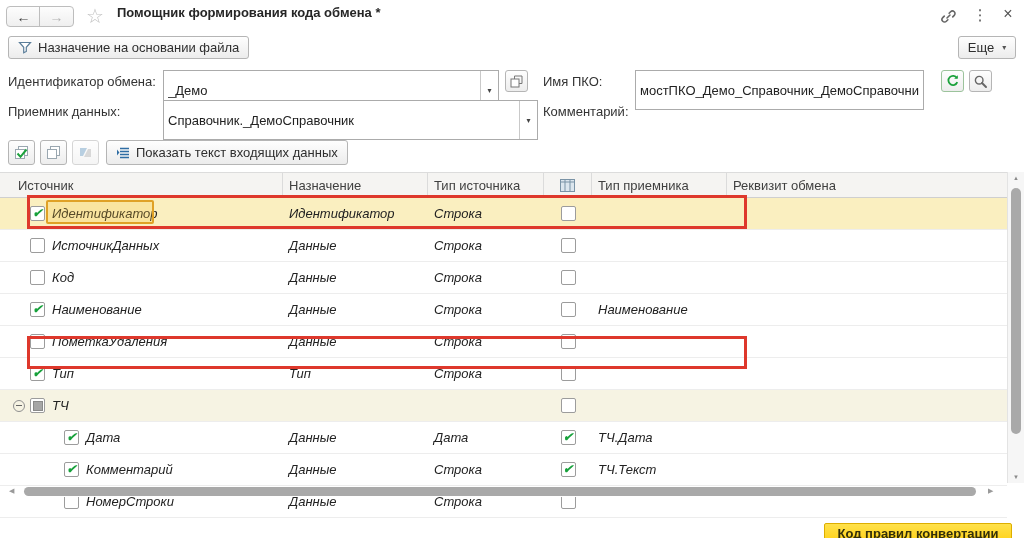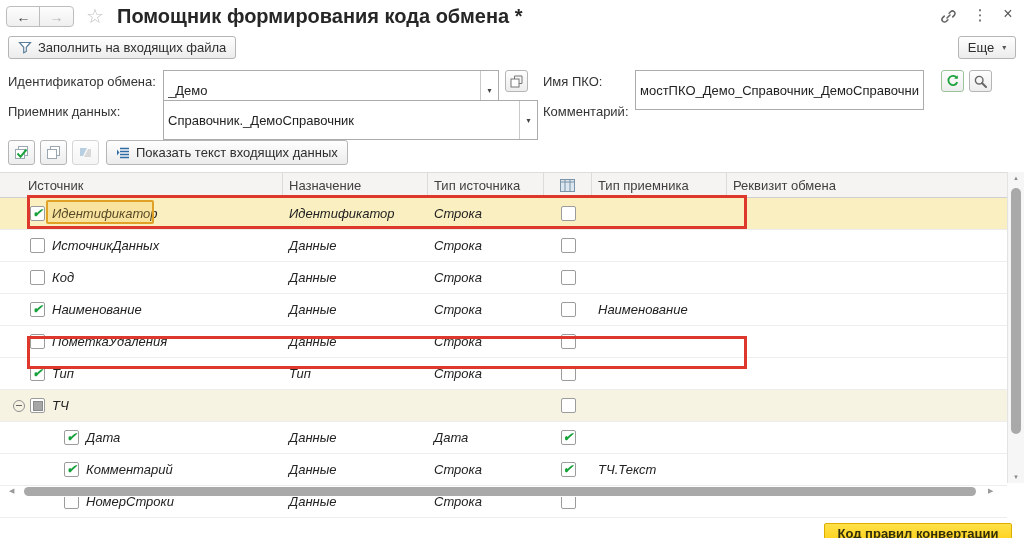--- a/index.html
+++ b/index.html
@@ -16,21 +16,21 @@
   }
   .abs { position:absolute; }
   .lbl { position:absolute; font-size:13px; color:#333; white-space:nowrap; }
 
   
   .navbtn { width:35px; height:21px; display:inline-flex; align-items:center; justify-content:center;
     background:linear-gradient(#FDFDFD,#EFEFEF); border:1px solid #BDBDBD; box-sizing:border-box; font-size:14px; }
   #nav-back { left:6px; top:6px; border-radius:4px 0 0 4px; color:#3a3a3a; font-weight:bold; }
   #nav-fwd  { left:40px; top:6px; border-radius:0 4px 4px 0; color:#B3B3B3; margin-left:-1px; }
   #star { left:86px; top:4px; font-size:20px; color:#C2C2C2; }
-  #title { left:117px; top:5px; font-size:20px; font-weight:bold; color:#262626; }
+  #title { left:117px; top:5px; font-size:13px; font-weight:bold; color:#262626; }
   .winicon { position:absolute; width:20px; height:20px; display:flex; align-items:center; justify-content:center; color:#555; }
   #link-btn { left:938px; top:6px; }
   #menu-btn { left:970px; top:5px; font-size:15px; color:#555; letter-spacing:0; }
   #close-btn { left:998px; top:4px; font-size:16px; color:#555; }
 
   
   #fill-btn { position:absolute; left:8px; top:36px; }
   #more-btn { position:absolute; left:958px; top:36px; width:58px; }
   #more-btn .caret { font-size:8px; color:#555; margin-left:2px; }
 
@@ -67,21 +67,21 @@
   #tb-show { position:absolute; left:106px; top:140px; height:25px; }
 
   
   #thead { position:absolute; left:0; top:172px; width:1007px; height:26px;
     display:flex; background:#F5F4F2; border-top:1px solid #DCDCDC; border-bottom:1px solid #CFCFCF;
     box-sizing:border-box; }
   .hcell { display:flex; align-items:center; padding-left:6px; font-size:13px; color:#3f3f3f;
     border-right:1px solid #DBDBDB; box-sizing:border-box; overflow:hidden; white-space:nowrap; }
   .c1{width:283px;} .c2{width:145px;} .c3{width:116px;} .c4{width:48px; justify-content:center; padding-left:0;}
   .c5{width:145px;} .c6{width:135px;} .c7{width:135px; border-right:none;}
-  #thead .c1 { padding-left:28px; }
+  #thead .c1 { padding-left:18px; }
 
   #tbody { position:absolute; left:0; top:198px; width:1007px; }
   .trow { display:flex; height:32px; border-bottom:1px solid #EDEDED; background:#fff; box-sizing:border-box;font-style:italic; }
   .trow.sel { background:#FAEFC0; }
   .trow.grp { background:#F6F3E3; }
   .cell { display:flex; align-items:center; padding-left:6px; font-size:13px; color:#222;
     box-sizing:border-box; overflow:hidden; white-space:nowrap; }
   .cell.c4 { justify-content:center; padding-left:0; }
   .indent1 { width:24px; flex:none; }
   .indent2 { width:58px; flex:none; }
@@ -144,21 +144,21 @@
       </g>
     </svg>
   </div>
   <div class="winicon" id="menu-btn">⋮</div>
   <div class="winicon" id="close-btn">×</div>
 
   <button class="btn" id="fill-btn">
     <svg width="14" height="13" viewBox="0 0 14 13">
       <path d="M1.5 1.5h11L8.3 6.3v4.2l-2.6 1.3V6.3z" fill="#fff" stroke="#5B7E9A" stroke-width="1.2"></path>
     </svg>
-    <span>Заполнить на входящих файла</span>
+    <span>Назначение на основании файла</span>
   </button>
   <button class="btn" id="more-btn">
     <span>Еще</span>
     <span class="caret">▾</span>
   </button>
 
   <span class="lbl" id="lbl-exchange">Идентификатор обмена:</span>
   <div class="field" id="field-exchange">
     <input value="_Демо" style="">
     <span class="dd">▾</span>
@@ -346,20 +346,21 @@
         <div class="cell c1">
           <span class="indent2"></span>
           <span class="cb checked"></span>
           <span class="rlabel">Дата</span>
         </div>
         <div class="cell c2">Данные</div>
         <div class="cell c3">Дата</div>
         <div class="cell c4">
           <span class="cb checked"></span>
         </div>
+        <div class="cell c5">ТЧ.Дата</div>
         <div class="cell c6"></div>
         <div class="cell c7"></div>
       </div>
       <div class="trow">
         <div class="cell c1">
           <span class="indent2"></span>
           <span class="cb checked"></span>
           <span class="rlabel">Комментарий</span>
         </div>
         <div class="cell c2">Данные</div>

